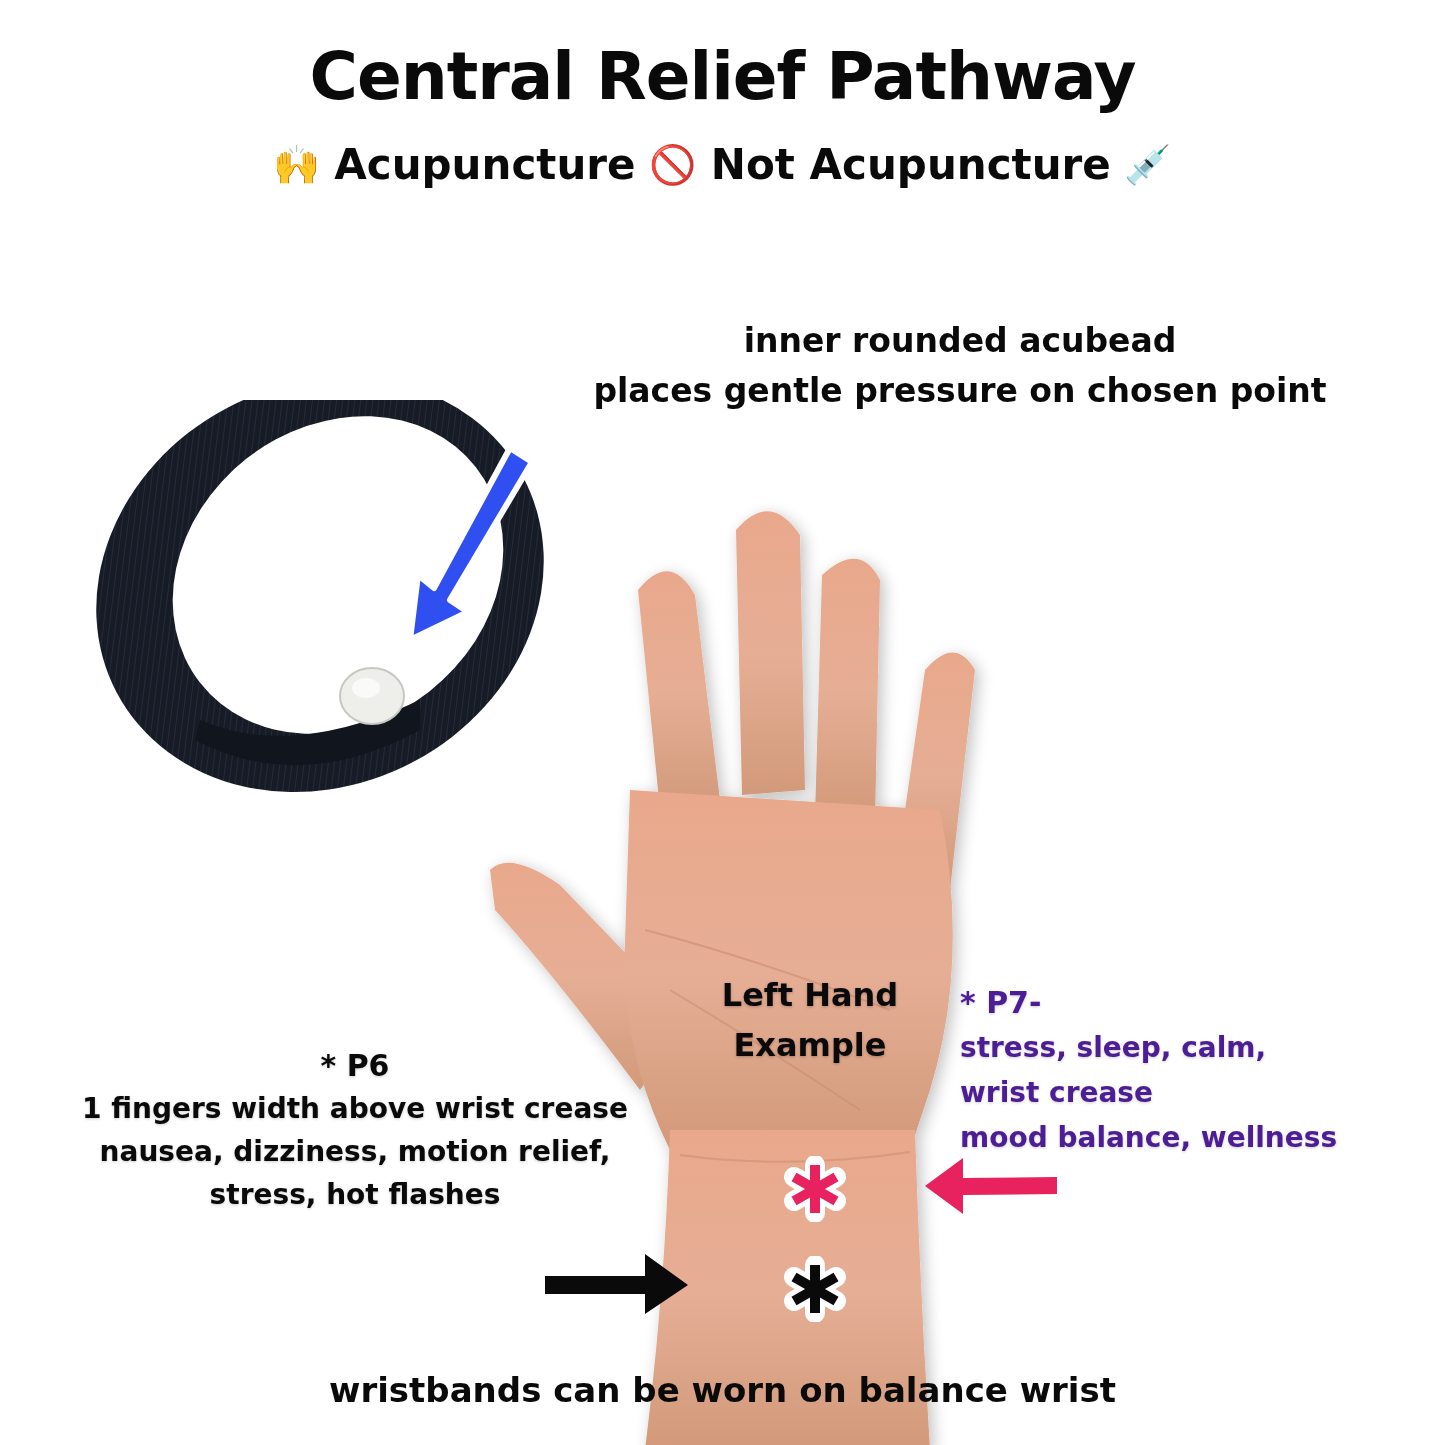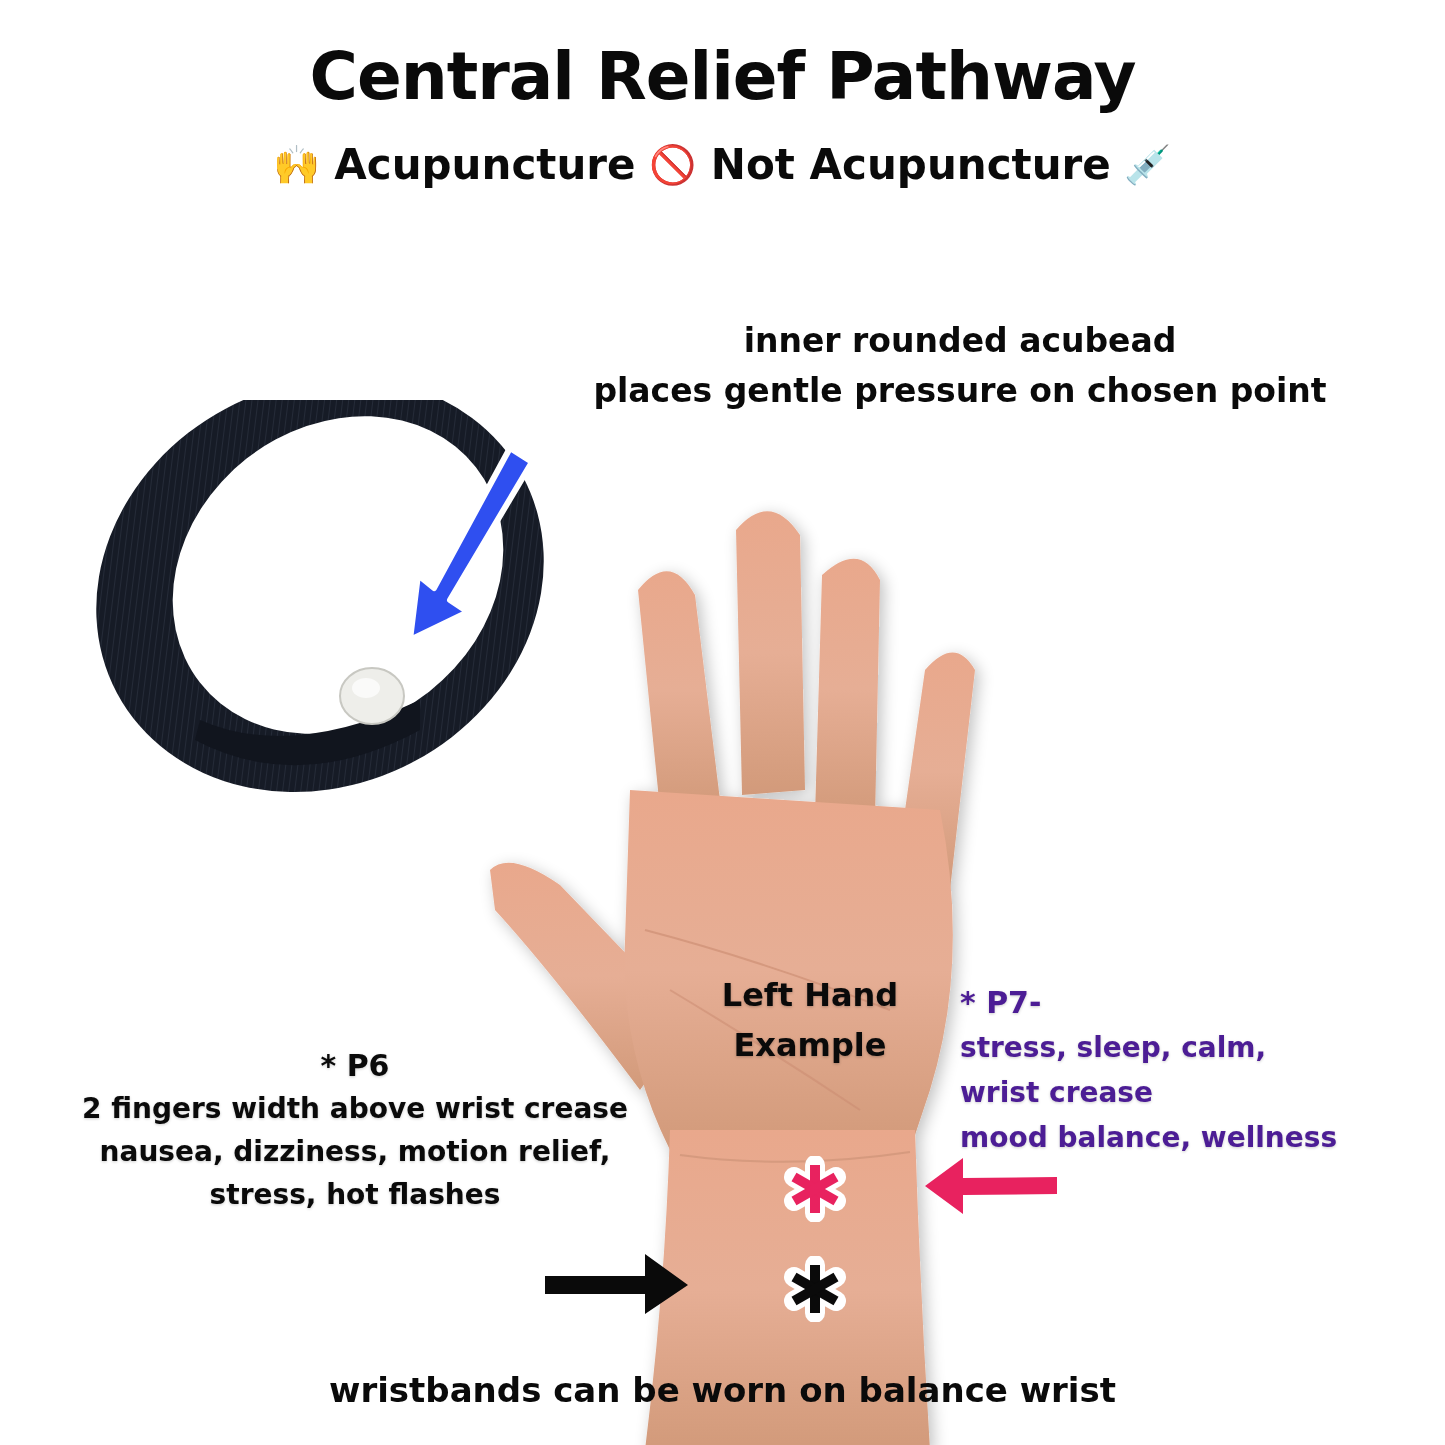--- a/index.html
+++ b/index.html
@@ -153,18 +153,18 @@
 
 <div class="abs p7">
   <div class="head">* P7-</div>
   <div>stress, sleep, calm,</div>
   <div>wrist crease</div>
   <div>mood balance, wellness</div>
 </div>
 
 <div class="abs p6">
   <div class="head">* P6</div>
-  <div>2 fingers width above wrist crease</div>
+  <div>1 fingers width above wrist crease</div>
   <div>nausea, dizziness, motion relief,</div>
   <div>stress, hot flashes</div>
 </div>
 
 <div class="abs footer">wristbands can be worn on balance wrist</div>
 
 </body></html>

